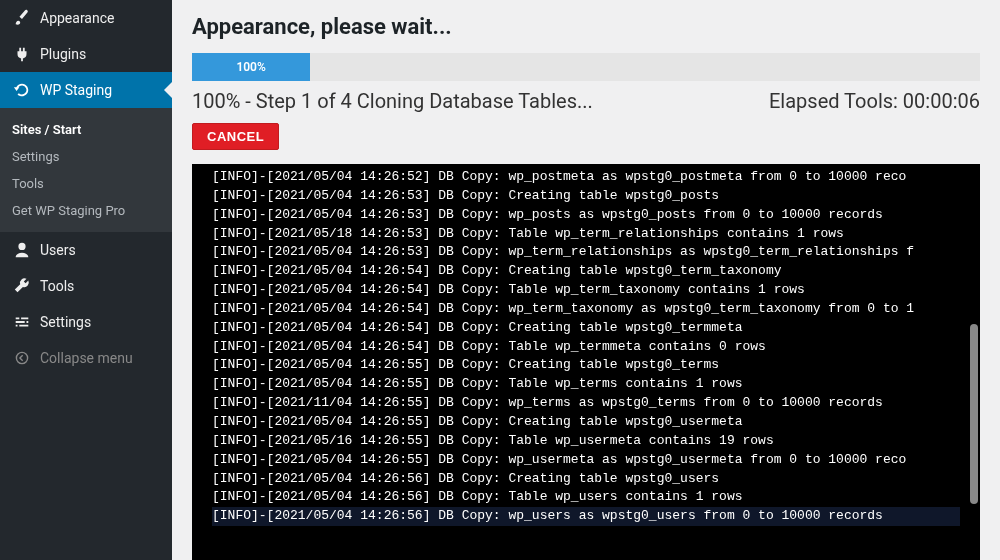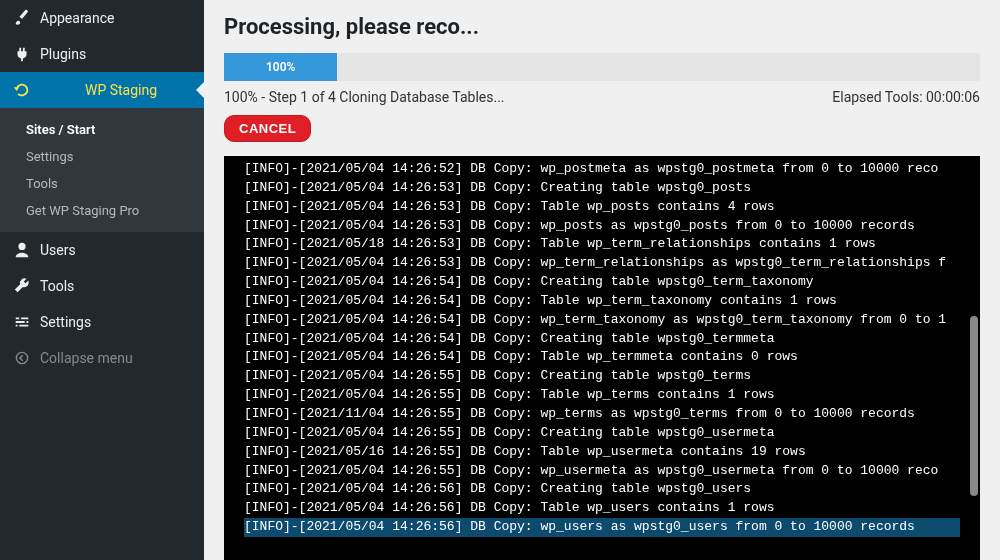--- a/index.html
+++ b/index.html
@@ -5,51 +5,50 @@
     * { box-sizing: border-box; margin: 0; padding: 0; }
     body {
       font-family: -apple-system, BlinkMacSystemFont, "Segoe UI", Roboto, sans-serif;
       display: flex;
       width: 1000px;
       height: 560px;
       overflow: hidden;
       background: #f0f0f1;
     }
     .sidebar {
-      width: 204px;
+      width: 172px;
       background: #23282d;
       color: #eee;
       flex-shrink: 0;
       font-size: 14px;
     }
     .sidebar-item {
       display: flex;
       align-items: center;
       padding: 8px 12px;
       cursor: pointer;
       position: relative;
     }
     .sidebar-item.top-level { color: #eee; }
     .sidebar-item.active {
       background: #0073aa;
-      color: #fde047;
-      gap: 45px;
+      color: #ffffff;
     }
     .sidebar-item.active::after {
       content: "";
       position: absolute;
       right: 0;
       top: 50%;
       transform: translateY(-50%);
       border: 8px solid transparent;
       border-right-color: #f0f0f1;
     }
     .sidebar-sub {
       background: #32373c;
-      padding: 8px 14px;
+      padding: 8px 0;
     }
     .sidebar-sub .sidebar-item {
       padding: 6px 12px;
       color: #b4b9be;
       font-size: 13px;
     }
     .sidebar-sub .sidebar-item.sub-active {
       color: #fff;
       font-weight: 600;
     }
@@ -91,50 +90,50 @@
       display: flex;
       align-items: center;
       justify-content: center;
       color: #fff;
       font-weight: 600;
       font-size: 12px;
     }
     .status-row {
       display: flex;
       justify-content: space-between;
-      font-size: 14px;
+      font-size: 20px;
       color: #333;
       margin-bottom: 10px;
     }
     .cancel-btn {
       background: #e01e25;
       border: 1px solid #c11b1f;
       color: #fff;
       font-weight: 700;
       font-size: 13px;
       padding: 5px 14px;
       cursor: pointer;
       letter-spacing: 0.5px;
-      border-radius: 10px;
+      border-radius: 2px;
     }
     .log-console {
       margin-top: 14px;
       background: #000;
       color: #fff;
       font-family: "Menlo", "Courier New", monospace;
       font-size: 13px;
       line-height: 1.45;
       padding: 4px 20px;
       flex: 1;
       overflow: hidden;
       white-space: nowrap;
       position: relative;
     }
     .log-line { display: block; }
-    .log-line.highlight { background: #0c4a6e; color:#fff; }
+    .log-line.highlight { background: #0f172a; color:#fff; }
     .scrollbar-stub {
       position: absolute;
       right: 2px;
       top: 160px;
       width: 8px;
       height: 180px;
       background: #888;
       border-radius: 4px;
     }
   </style>
@@ -211,41 +210,40 @@
         <svg viewBox="0 0 20 20">
           <circle cx="10" cy="10" r="8" fill="none" stroke="currentColor" stroke-width="2"></circle>
           <path d="M11 6l-4 4 4 4" fill="none" stroke="currentColor" stroke-width="2"></path>
         </svg>
       </span>
     <span>Collapse menu</span>
   </div>
 </div>
 
 <div class="main">
-  <div class="page-title">Processing, please reco...</div>
+  <div class="page-title">Appearance, please wait...</div>
 
   <div class="progress-bar">
     <div class="progress-fill">
       <span>100%</span>
     </div>
   </div>
 
   <div class="status-row">
     <span>100% - Step 1 of 4 Cloning Database Tables...</span>
     <span>Elapsed Tools: 00:00:06</span>
   </div>
 
   <div>
     <button class="cancel-btn">CANCEL</button>
   </div>
 
   <div class="log-console" id="log-console">
     <span class="log-line">[INFO]-[2021/05/04 14:26:52] DB Copy: wp_postmeta as wpstg0_postmeta from 0 to 10000 reco</span>
       <span class="log-line">[INFO]-[2021/05/04 14:26:53] DB Copy: Creating table wpstg0_posts</span>
-      <span class="log-line">[INFO]-[2021/05/04 14:26:53] DB Copy: Table wp_posts contains 4 rows</span>
       <span class="log-line">[INFO]-[2021/05/04 14:26:53] DB Copy: wp_posts as wpstg0_posts from 0 to 10000 records</span>
       <span class="log-line">[INFO]-[2021/05/18 14:26:53] DB Copy: Table wp_term_relationships contains 1 rows</span>
       <span class="log-line">[INFO]-[2021/05/04 14:26:53] DB Copy: wp_term_relationships as wpstg0_term_relationships f</span>
       <span class="log-line">[INFO]-[2021/05/04 14:26:54] DB Copy: Creating table wpstg0_term_taxonomy</span>
       <span class="log-line">[INFO]-[2021/05/04 14:26:54] DB Copy: Table wp_term_taxonomy contains 1 rows</span>
       <span class="log-line">[INFO]-[2021/05/04 14:26:54] DB Copy: wp_term_taxonomy as wpstg0_term_taxonomy from 0 to 1</span>
       <span class="log-line">[INFO]-[2021/05/04 14:26:54] DB Copy: Creating table wpstg0_termmeta</span>
       <span class="log-line">[INFO]-[2021/05/04 14:26:54] DB Copy: Table wp_termmeta contains 0 rows</span>
       <span class="log-line">[INFO]-[2021/05/04 14:26:55] DB Copy: Creating table wpstg0_terms</span>
       <span class="log-line">[INFO]-[2021/05/04 14:26:55] DB Copy: Table wp_terms contains 1 rows</span>

